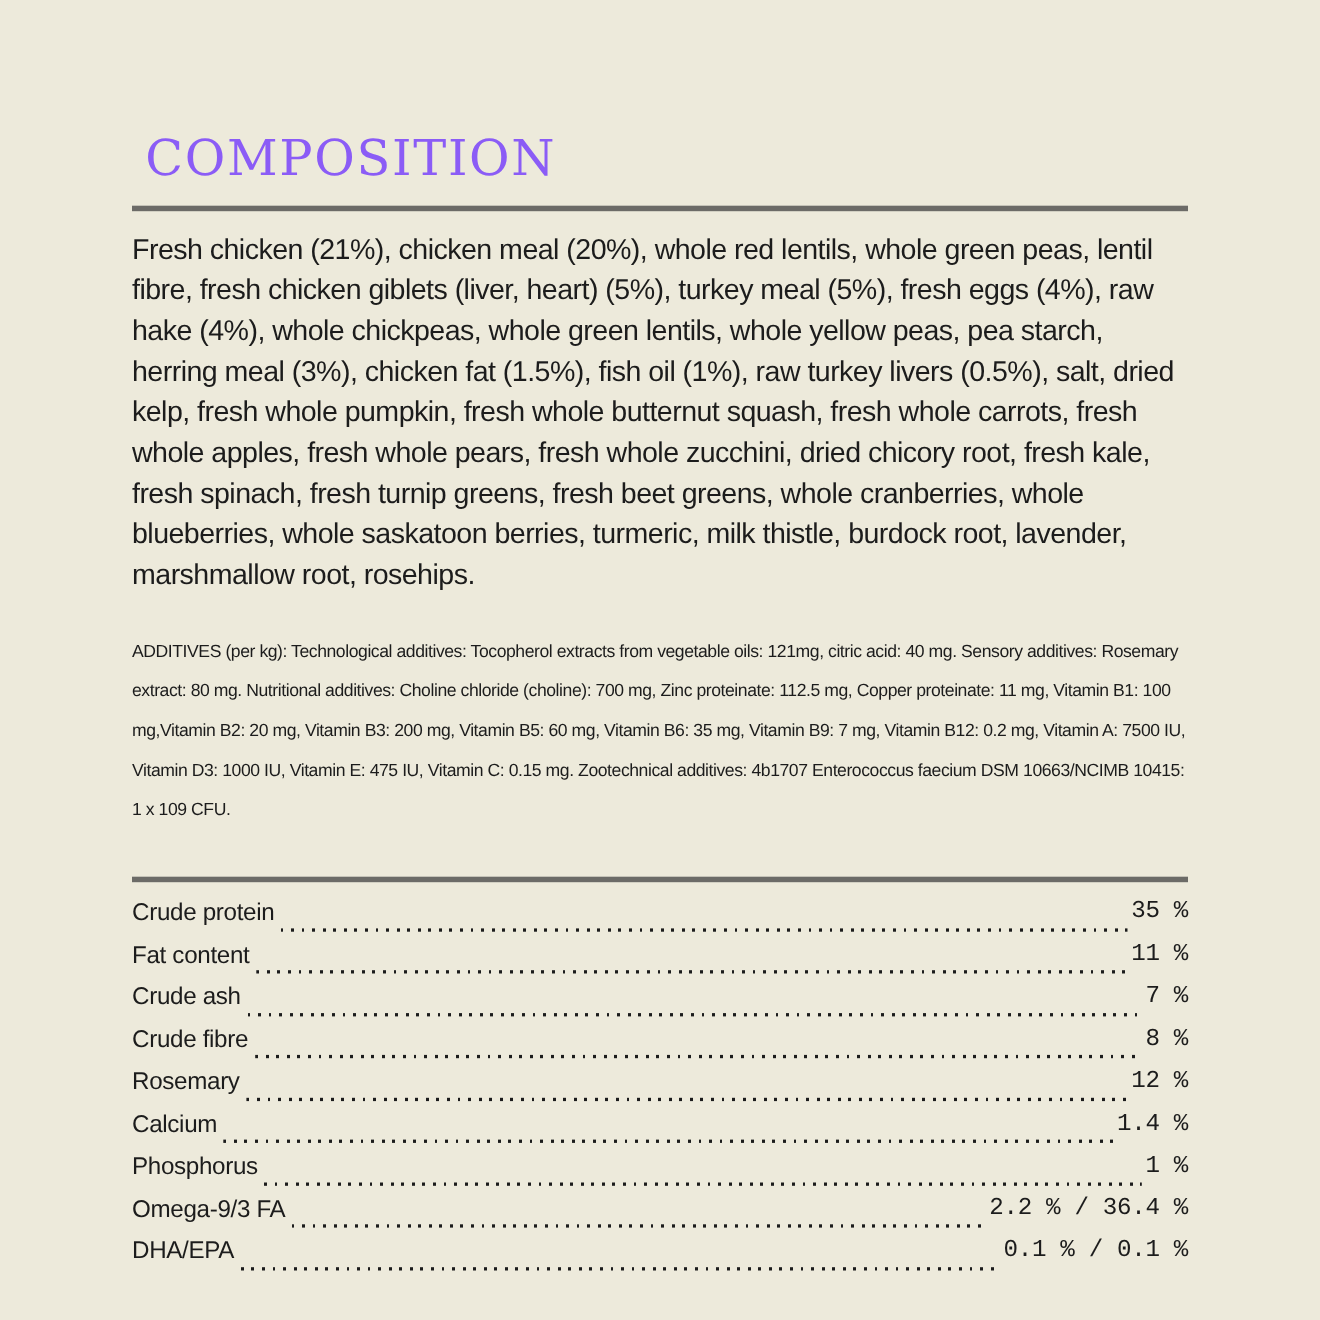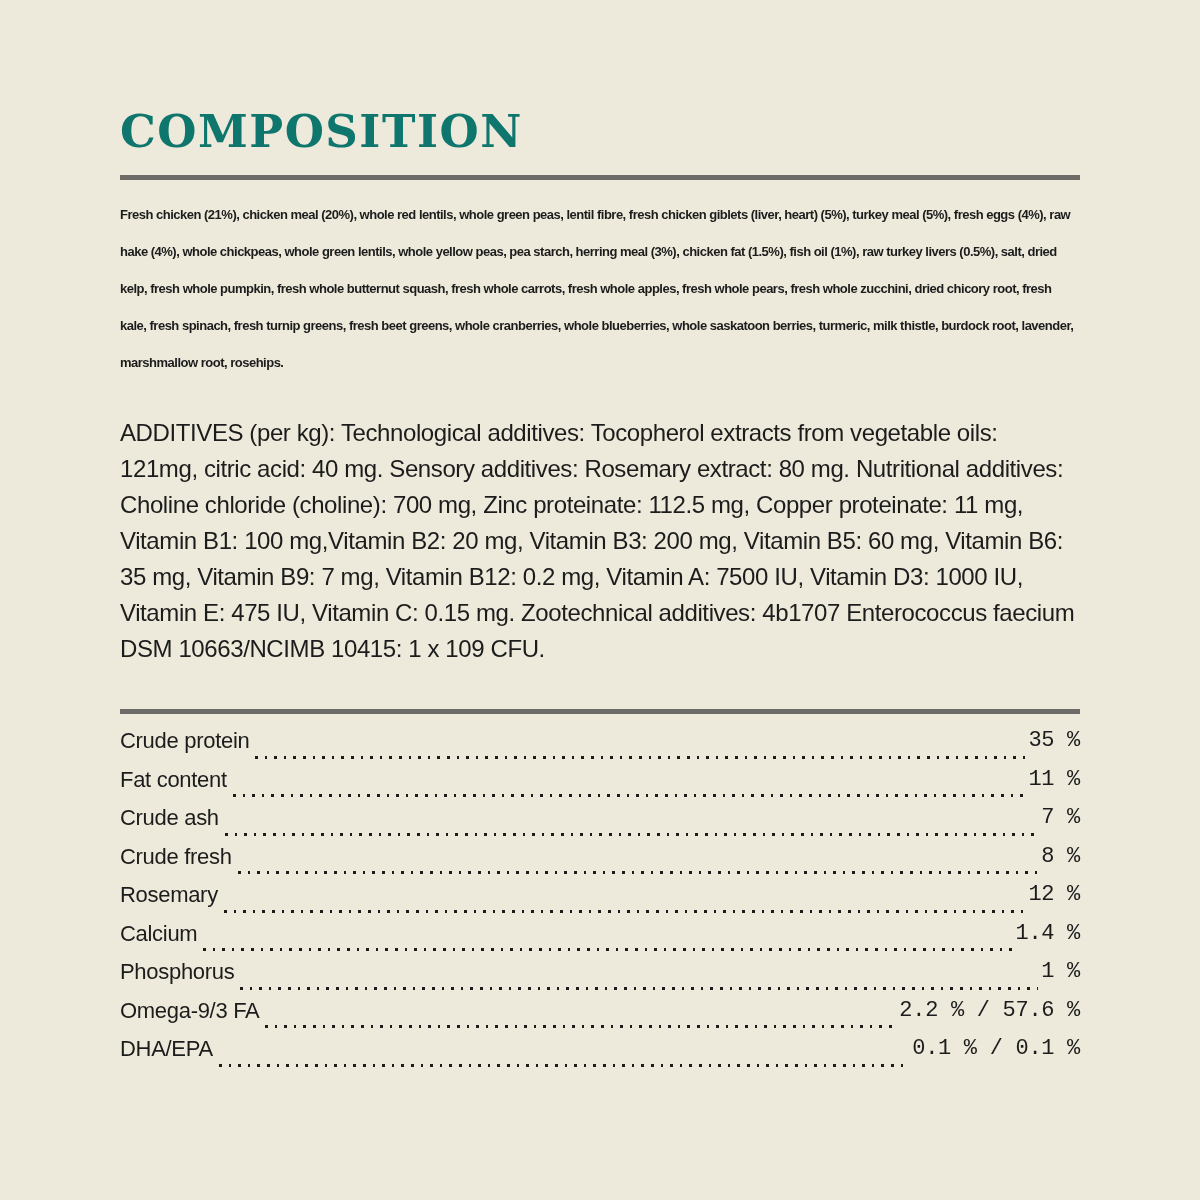--- a/index.html
+++ b/index.html
@@ -9,43 +9,43 @@
     height: 1200px;
     background: #edeadb;
     font-family: "Liberation Sans", sans-serif;
     color: #1c1c1c;
     box-sizing: border-box;
     padding: 106px 120px 0 120px;
     overflow: hidden;
   }
   .section-title {
     font-family: "DejaVu Serif", serif;
-    font-weight: bold;
-    color: #0f766e;
+    font-weight: normal;
+    color: #8b5cf6;
     font-size: 45px;
     line-height: 52px;
     letter-spacing: 1.5px;
-    margin: 0;
+    margin: 12px;
   }
   .rule {
     height: 5px;
     background: #6c6b67;
     margin-top: 17px;
     width: 100%;
   }
   .ingredients {
     margin: 16px 0 0 0;
-    font-size: 13px;
+    font-size: 26px;
     line-height: 37px;
-    font-weight: bold;
+    font-weight: normal;
     letter-spacing: -0.5px;
   }
   .additives {
     margin: 34px 0 0 0;
-    font-size: 24px;
+    font-size: 16px;
     line-height: 36px;
     font-weight: normal;
     letter-spacing: -0.4px;
   }
   .analytical-section { margin-top: 42px; }
   .analytical-table { margin-top: 14px; }
   .row {
     display: flex;
     align-items: flex-start;
     height: 38.5px;
@@ -87,21 +87,21 @@
         <span class="row-label">Fat content</span>
         <span class="dots"></span>
         <span class="row-value">11 %</span>
       </div>
       <div class="row">
         <span class="row-label">Crude ash</span>
         <span class="dots"></span>
         <span class="row-value">7 %</span>
       </div>
       <div class="row">
-        <span class="row-label">Crude fresh</span>
+        <span class="row-label">Crude fibre</span>
         <span class="dots"></span>
         <span class="row-value">8 %</span>
       </div>
       <div class="row">
         <span class="row-label">Rosemary</span>
         <span class="dots"></span>
         <span class="row-value">12 %</span>
       </div>
       <div class="row">
         <span class="row-label">Calcium</span>
@@ -109,21 +109,21 @@
         <span class="row-value">1.4 %</span>
       </div>
       <div class="row">
         <span class="row-label">Phosphorus</span>
         <span class="dots"></span>
         <span class="row-value">1 %</span>
       </div>
       <div class="row">
         <span class="row-label">Omega-9/3 FA</span>
         <span class="dots"></span>
-        <span class="row-value">2.2 % / 57.6 %</span>
+        <span class="row-value">2.2 % / 36.4 %</span>
       </div>
       <div class="row">
         <span class="row-label">DHA/EPA</span>
         <span class="dots"></span>
         <span class="row-value">0.1 % / 0.1 %</span>
       </div>
     </div>
   </div>
 
 </div>

